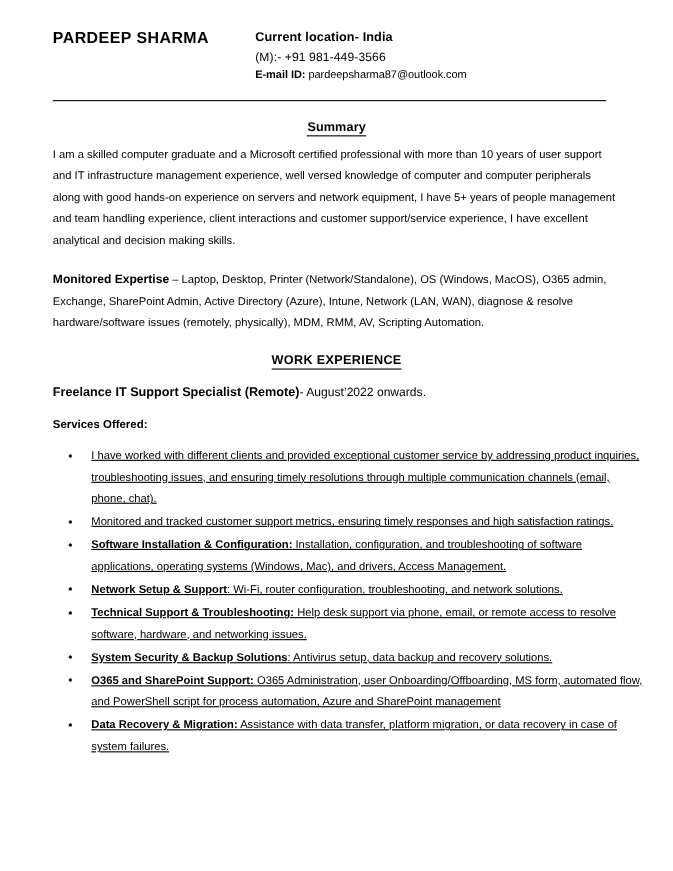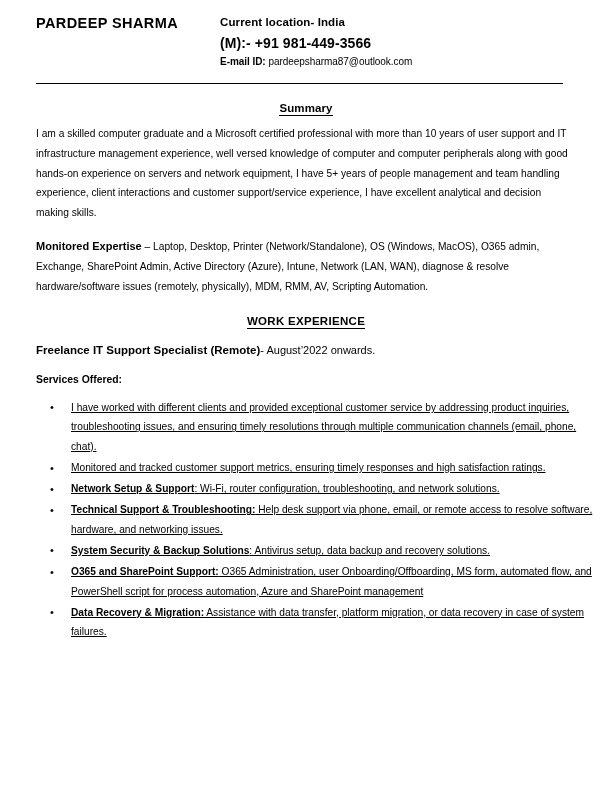--- a/index.html
+++ b/index.html
@@ -13,21 +13,21 @@
     font-family: "Liberation Sans", sans-serif;
     color: #000000;
     overflow: hidden;
   }
 
   .page {
     position: relative;
     width: 612px;
     height: 792px;
     box-sizing: border-box;
-    padding: 0;
+    padding: 12px;
     background: #ffffff;
   }
 
   
   .header {
     display: flex;
     align-items: flex-start;
     padding: 13px 36px 0 36px;
   }
   .name {
@@ -42,22 +42,22 @@
     margin-left: 42px;
     font-size: 10.5px;
     line-height: 1.62;
   }
   .contact-line-1 {
     font-weight: bold;
     font-size: 11.5px;
     letter-spacing: 0.1px;
   }
   .contact-line-2 {
-    font-weight: bold;
-    font-size: 14px;
+    font-weight: normal;
+    font-size: 11px;
     letter-spacing: 0.1px;
   }
   .contact-line-3 {
     font-size: 10px;
     font-weight: bold;
     letter-spacing: -0.05px;
   }
   .contact-line-3 .email-value {
     font-weight: normal;
   }
@@ -170,20 +170,21 @@
 
   <div class="section-heading caps"><span>WORK EXPERIENCE</span></div>
 
   <div class="job-title"><span class="role">Freelance IT Support Specialist (Remote)</span><span class="dates">- August’2022 onwards.</span></div>
 
   <div class="subhead">Services Offered:</div>
 
   <ul class="bullets" id="bullet-list">
       <li><span>I have worked with different clients and provided exceptional customer service by addressing product inquiries, troubleshooting issues, and ensuring timely resolutions through multiple communication channels (email, phone, chat).</span></li>
       <li><span>Monitored and tracked customer support metrics, ensuring timely responses and high satisfaction ratings.</span></li>
+      <li><b>Software Installation &amp; Configuration:</b><span> Installation, configuration, and troubleshooting of software applications, operating systems (Windows, Mac), and drivers, Access Management.</span></li>
       <li><b>Network Setup &amp; Support</b><span>: Wi-Fi, router configuration, troubleshooting, and network solutions.</span></li>
       <li><b>Technical Support &amp; Troubleshooting:</b><span> Help desk support via phone, email, or remote access to resolve software, hardware, and networking issues.</span></li>
       <li><b>System Security &amp; Backup Solutions</b><span>: Antivirus setup, data backup and recovery solutions.</span></li>
       <li><b>O365 and SharePoint Support:</b><span> O365 Administration, user Onboarding/Offboarding, MS form, automated flow, and PowerShell script for process automation, Azure and SharePoint management</span></li>
       <li><b>Data Recovery &amp; Migration:</b><span> Assistance with data transfer, platform migration, or data recovery in case of system failures.</span></li>
     </ul>
 
 </div>
 
 </body></html>

